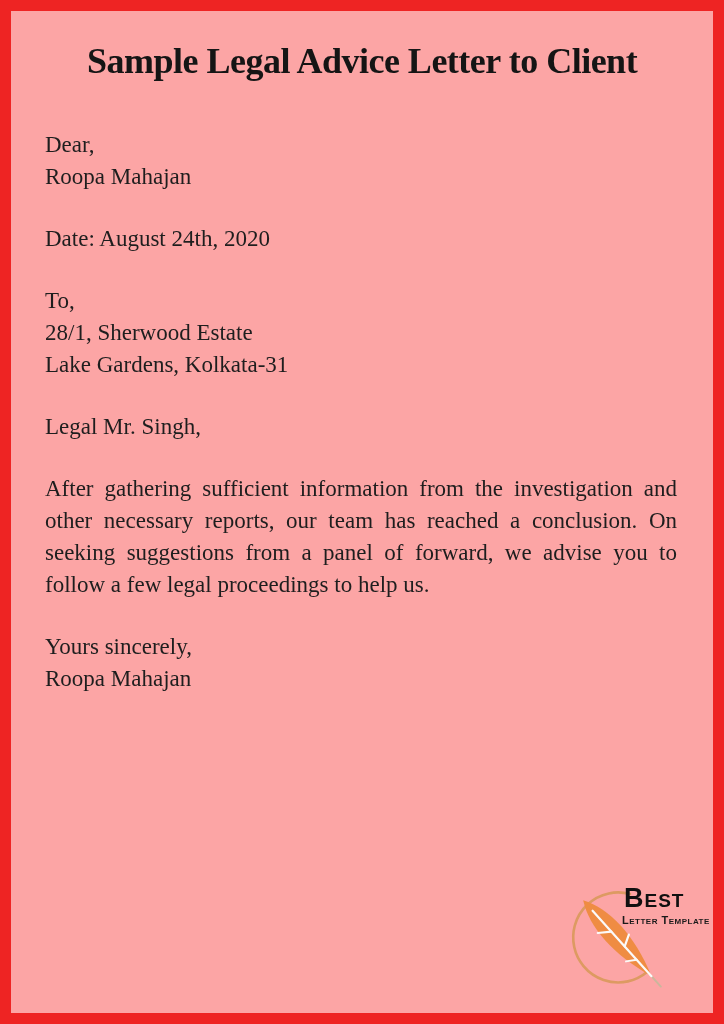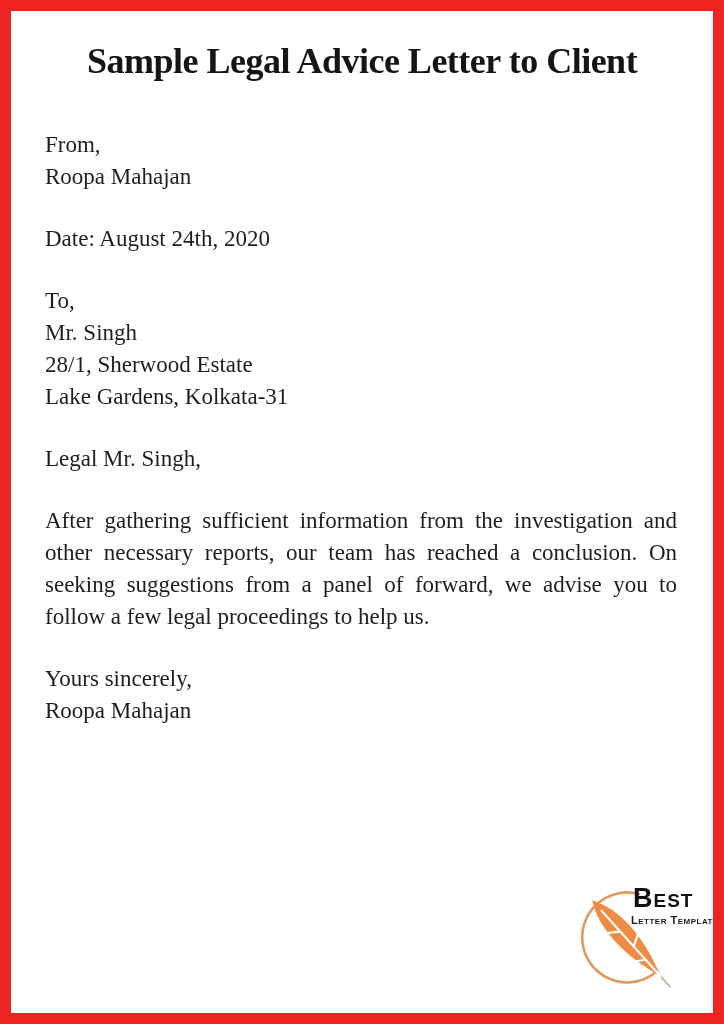--- a/index.html
+++ b/index.html
@@ -5,21 +5,21 @@
   * { margin: 0; padding: 0; box-sizing: border-box; }
   html, body { width: 724px; height: 1024px; }
   body {
     font-family: "Liberation Serif", "DejaVu Serif", serif;
     background: #cfcfcf;
   }
   .page {
     position: relative;
     width: 724px;
     height: 1024px;
-    background: #ffffff;
+    background: #fca5a5;
     border: 11px solid #ee2423;
     box-shadow: 0 4px 0 #c9c9c9;
     overflow: hidden;
   }
   .page-title {
     margin: 28px 10px 46px 10px;
     text-align: center;
     font-size: 36px;
     line-height: 44px;
     font-weight: bold;
@@ -33,21 +33,21 @@
     line-height: 32px;
     color: #1e1e1e;
   }
   .block { margin-bottom: 30px; }
   .para { text-align: justify; margin-bottom: 30px; }
   .closing-block { }
 
   
   .logo {
     position: absolute;
-    right: 12px;
+    right: 21px;
     bottom: 4px;
     width: 132px;
     height: 132px;
   }
   .logo svg { position: absolute; inset: 0; }
   .brand-name {
     position: absolute;
     left: 64px;
     top: 6px;
     font-family: "Liberation Sans", sans-serif;
@@ -74,31 +74,30 @@
 </head>
 <body>
 
 <div class="page">
 
   <h1 class="page-title">Sample Legal Advice Letter to Client</h1>
 
   <div class="letter">
 
     <div class="block">
-      <div>From,</div>
+      <div>Dear,</div>
       <div>Roopa Mahajan</div>
     </div>
 
     <div class="block">
       <div>Date: August 24th, 2020</div>
     </div>
 
     <div class="block">
       <div>To,</div>
-      <div>Mr. Singh</div>
       <div>28/1, Sherwood Estate</div>
       <div>Lake Gardens, Kolkata-31</div>
     </div>
 
     <div class="block">Legal Mr. Singh,</div>
 
     <p class="para">After gathering sufficient information from the investigation and other necessary reports, our team has reached a conclusion. On seeking suggestions from a panel of forward, we advise you to follow a few legal proceedings to help us.</p>
 
 
     <div class="closing-block">Yours sincerely,</div>

